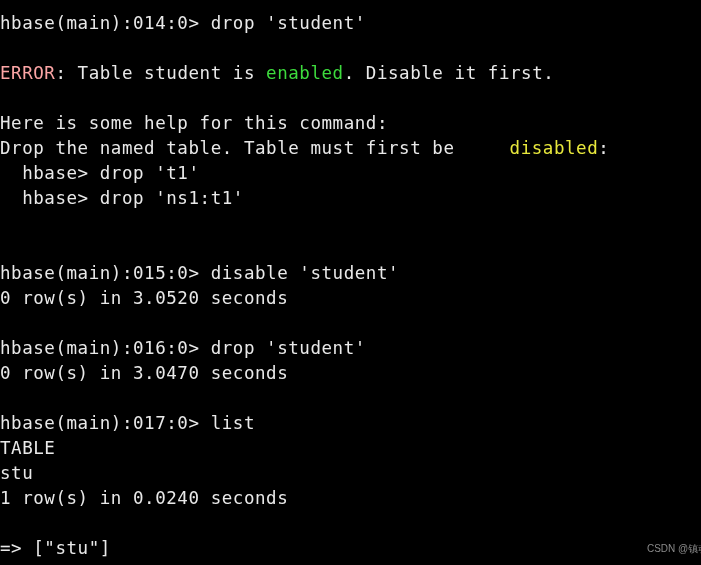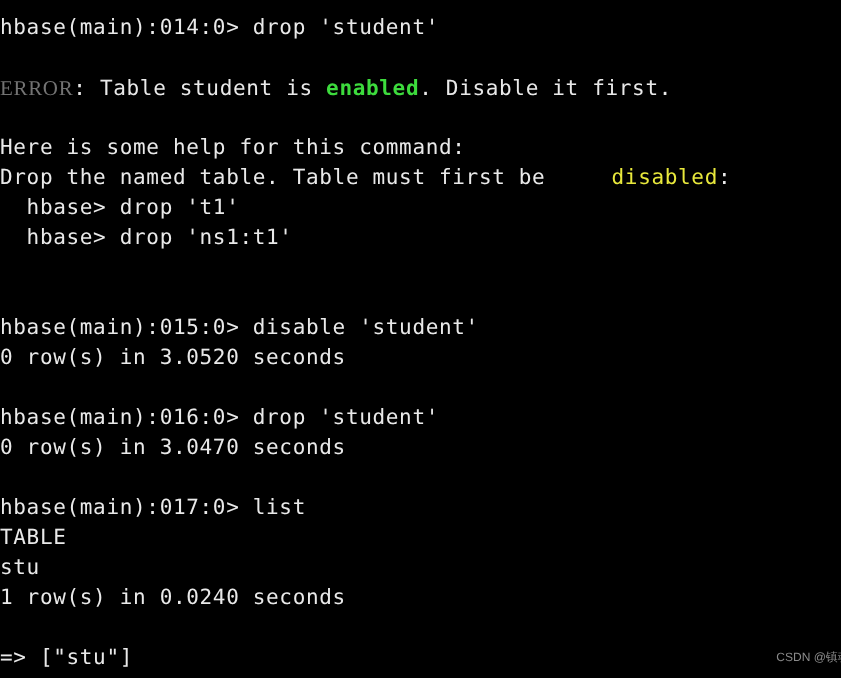--- a/index.html
+++ b/index.html
@@ -29,22 +29,22 @@
     white-space: pre;
   }
   .line {
     height: 25px;
     white-space: pre;
   }
   .blank {
     height: 25px;
   }
   .c-default { color: #e9e9e9; }
-  .c-error   { color: #737373; font-family: Liberation Serif, serif; }
-  .c-green   { color: #3ddb3d; font-weight: bold; }
+  .c-error   { color: #fca5a5; }
+  .c-green   { color: #3ddb3d; }
   .c-yellow  { color: #e8e83c; margin-left: 44px; }
   .watermark {
     position: absolute;
     right: 12px;
     top: 536px;
     font-family: "Liberation Sans", sans-serif;
     font-size: 10px;
     letter-spacing: 0;
     color: #8a8a8a;
     white-space: pre;

